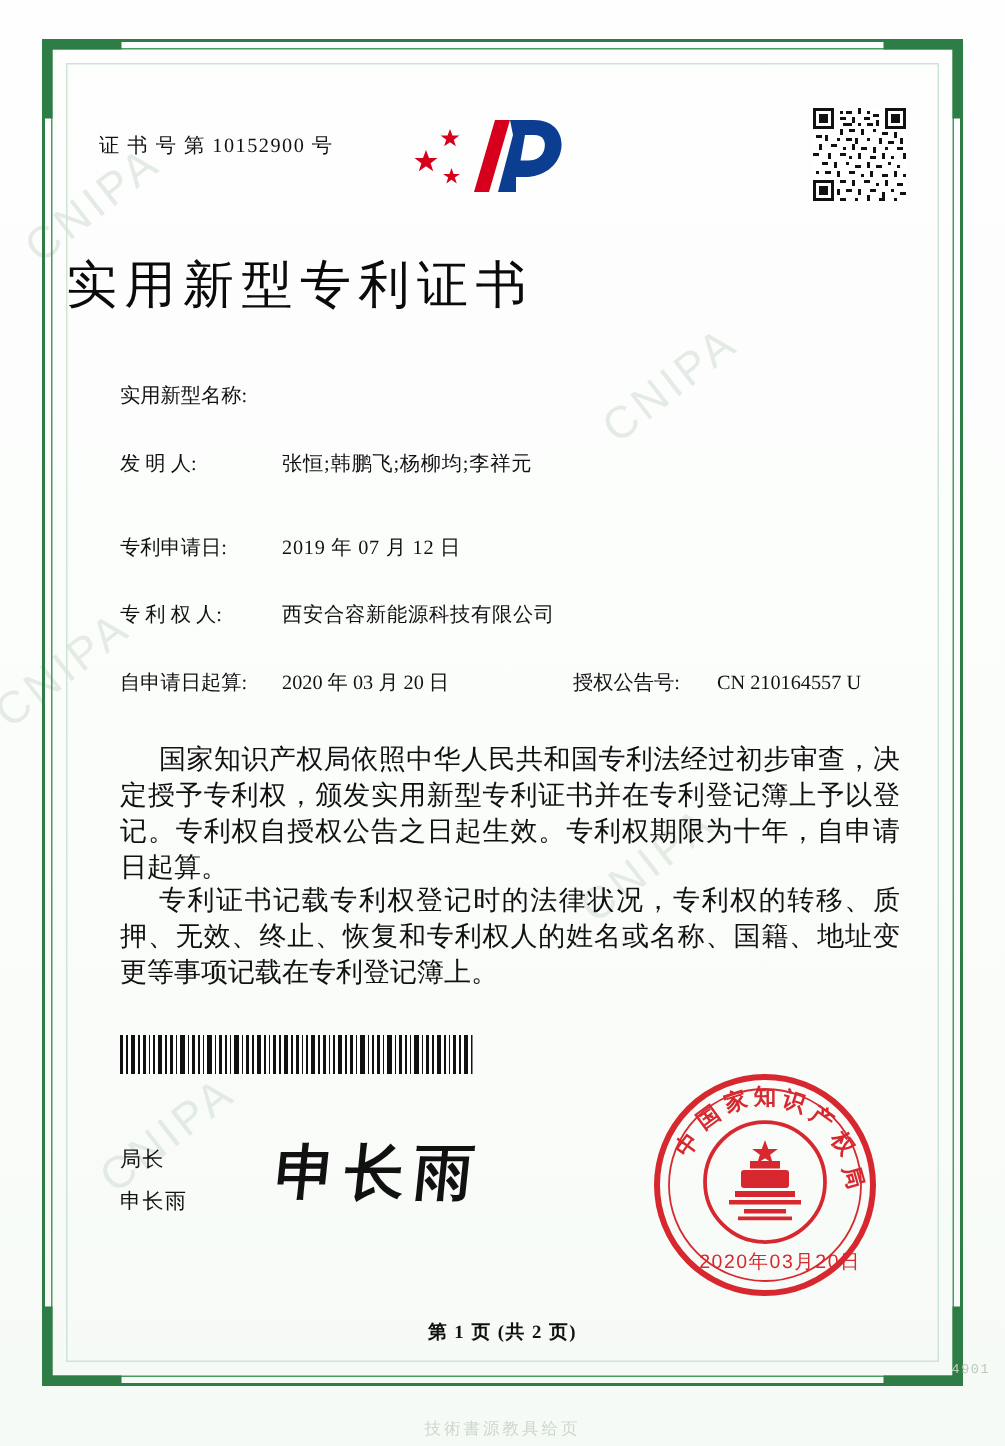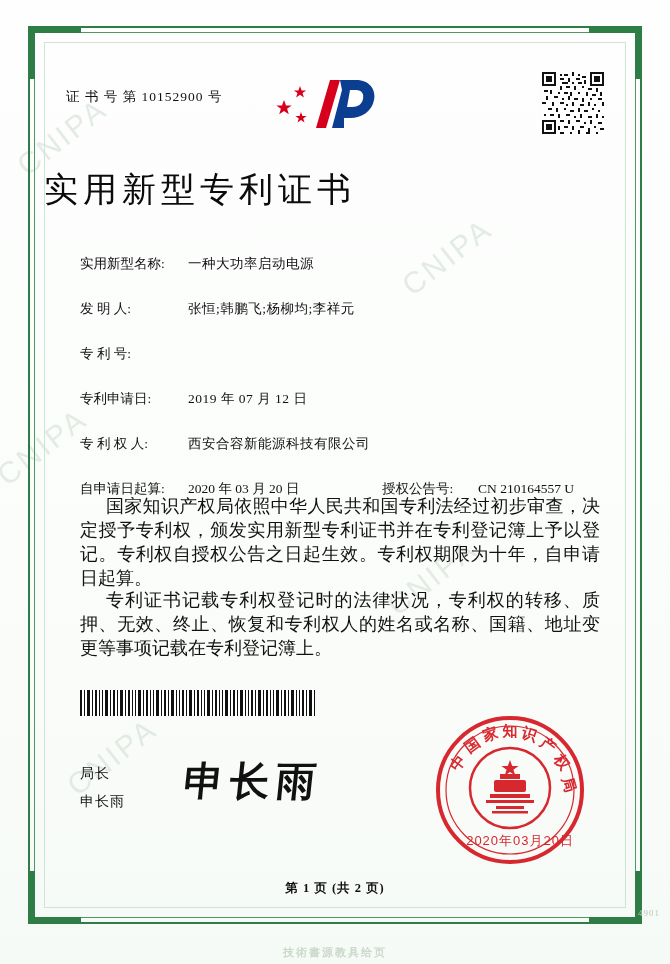--- a/index.html
+++ b/index.html
@@ -139,26 +139,26 @@
     color:#d8282f;font-size:13px;letter-spacing:1px;
     font-family:"Liberation Sans", sans-serif;
   }
 
   .pagefoot{
     position:absolute;left:0;right:0;top:838px;text-align:center;
     font-size:12.5px;color:#111;letter-spacing:1px;font-weight:bold;
   }
   .bottom-note{
     position:absolute;left:0;right:0;bottom:4px;text-align:center;
-    font-size:11px;color:#cbd9cb;letter-spacing:2px;font-weight:bold;
+    font-size:11px;color:#cbd9cb;letter-spacing:2px;
   }
   .sidecode{
     position:absolute;right:10px;bottom:46px;
     font-size:9px;color:#b9ccb9;letter-spacing:1px;
-    font-family:Liberation Serif, serif;
+    font-family:Liberation Mono, monospace;
   }
 </style>
 </head>
 <body>
 
 <div class="page">
 
   <div class="wm wm1">CNIPA</div>
   <div class="wm wm2">CNIPA</div>
   <div class="wm wm3">CNIPA</div>
@@ -293,28 +293,26 @@
         <path d="M70 10 L86 10 C100 10 106 20 104 30 C102 41 92 48 80 48 L74 48 L74 58 L62 58 L72 20 Z" fill="#0b3d91"></path>
         <path d="M80 20 L86 20 C92 20 94 24 93 29 C92 34 88 37 82 37 L77 37 Z" fill="#ffffff"></path>
       </svg>
     </div>
 
     <div class="title">实用新型专利证书</div>
 
     <div class="fields">
       <div class="row">
         <div class="lab">实用新型名称:</div>
-        <div class="val">一种大功率启动电源</div>
       </div>
       <div class="row">
         <div class="lab">发 明 人:</div>
         <div class="val">张恒;韩鹏飞;杨柳均;李祥元</div>
       </div>
       <div class="row">
-        <div class="lab">专 利 号:</div>
       </div>
       <div class="row">
         <div class="lab">专利申请日:</div>
         <div class="val">2019 年 07 月 12 日</div>
       </div>
       <div class="row">
         <div class="lab">专 利 权 人:</div>
         <div class="val">西安合容新能源科技有限公司</div>
       </div>
       <div class="row two-col">

